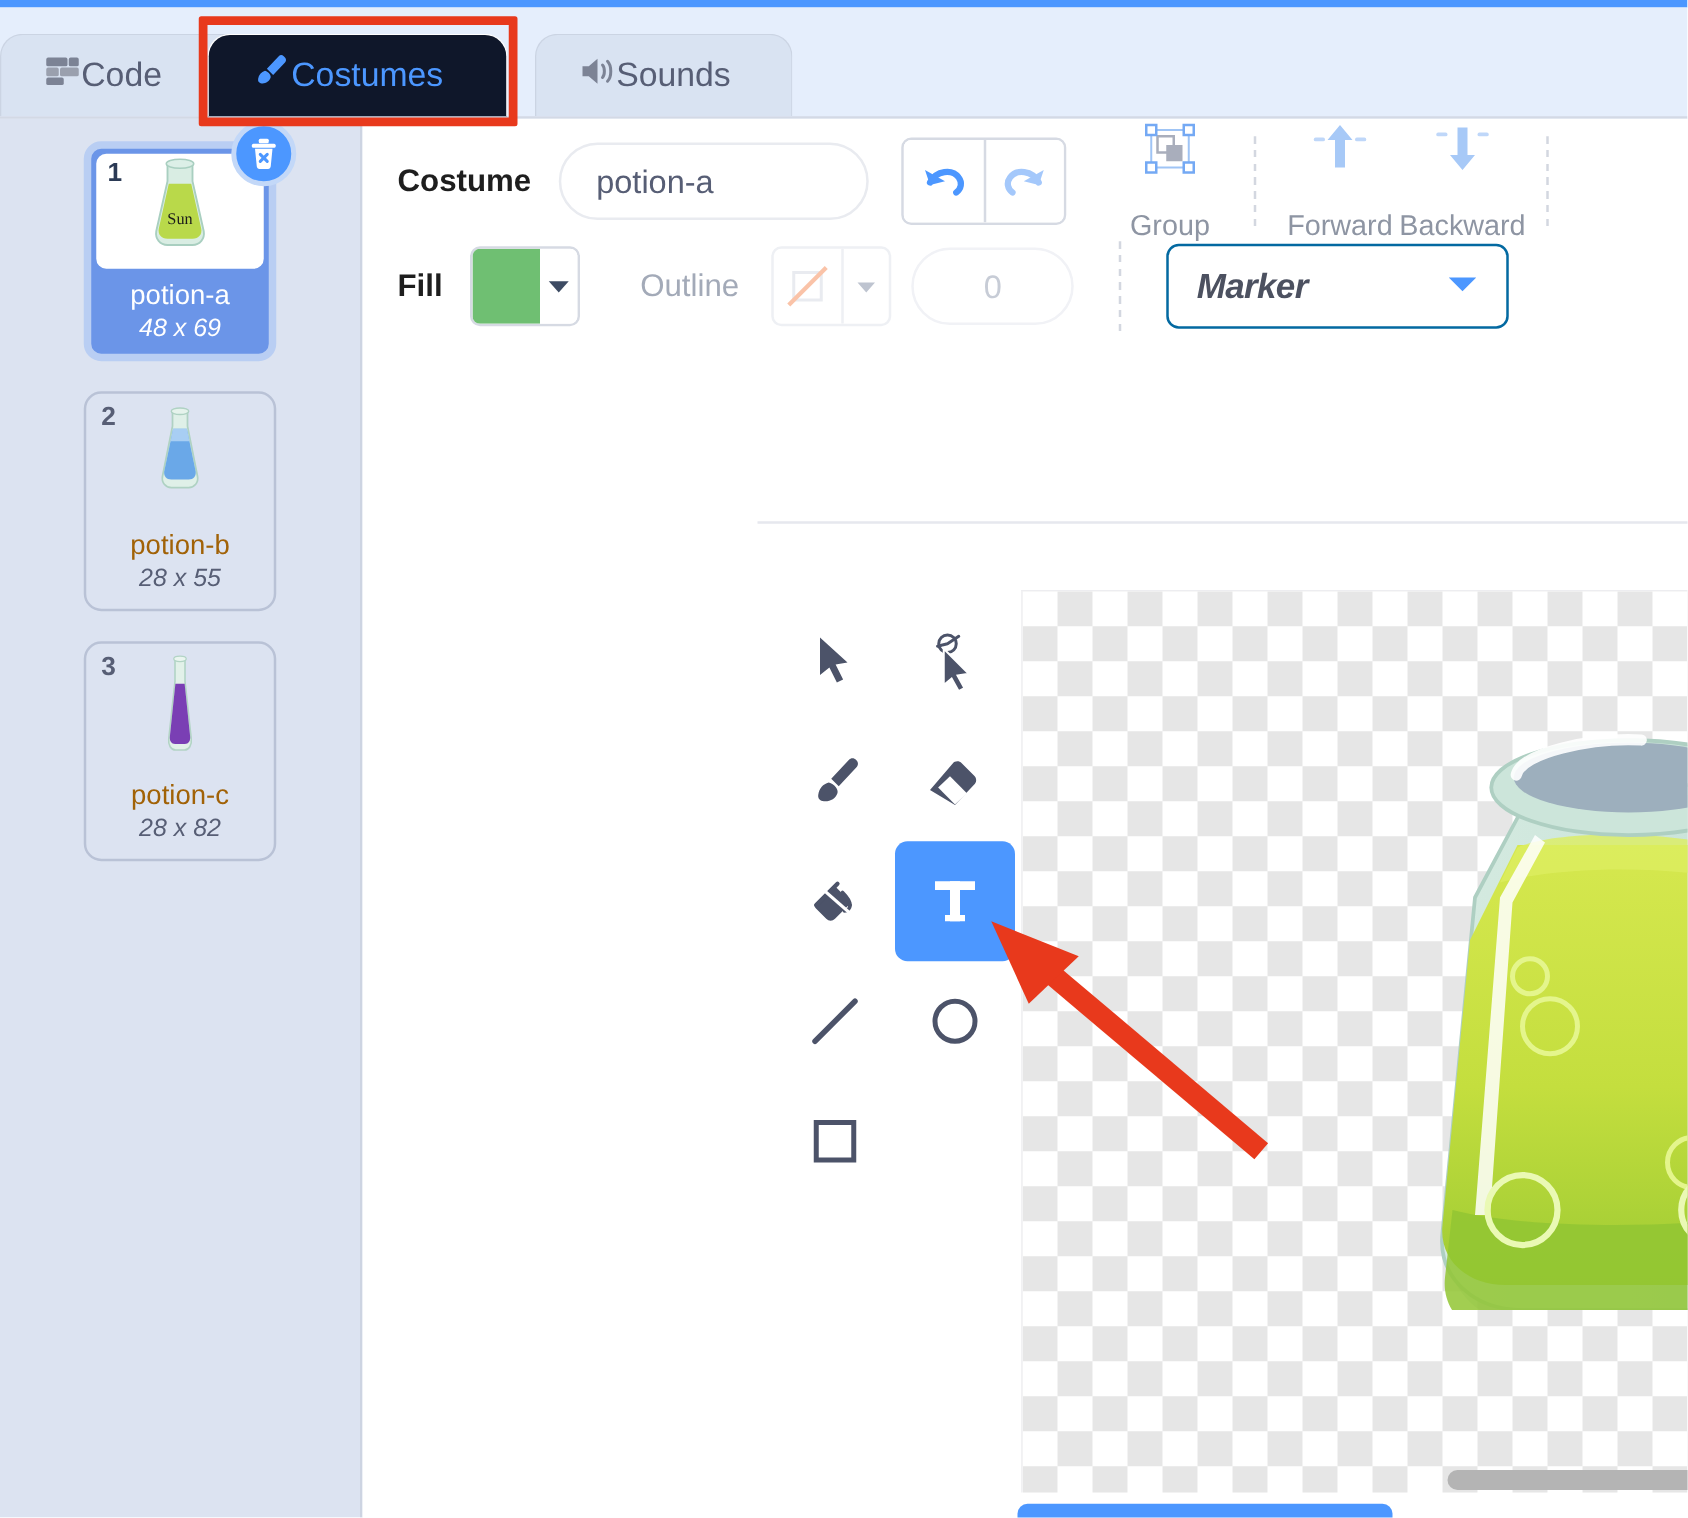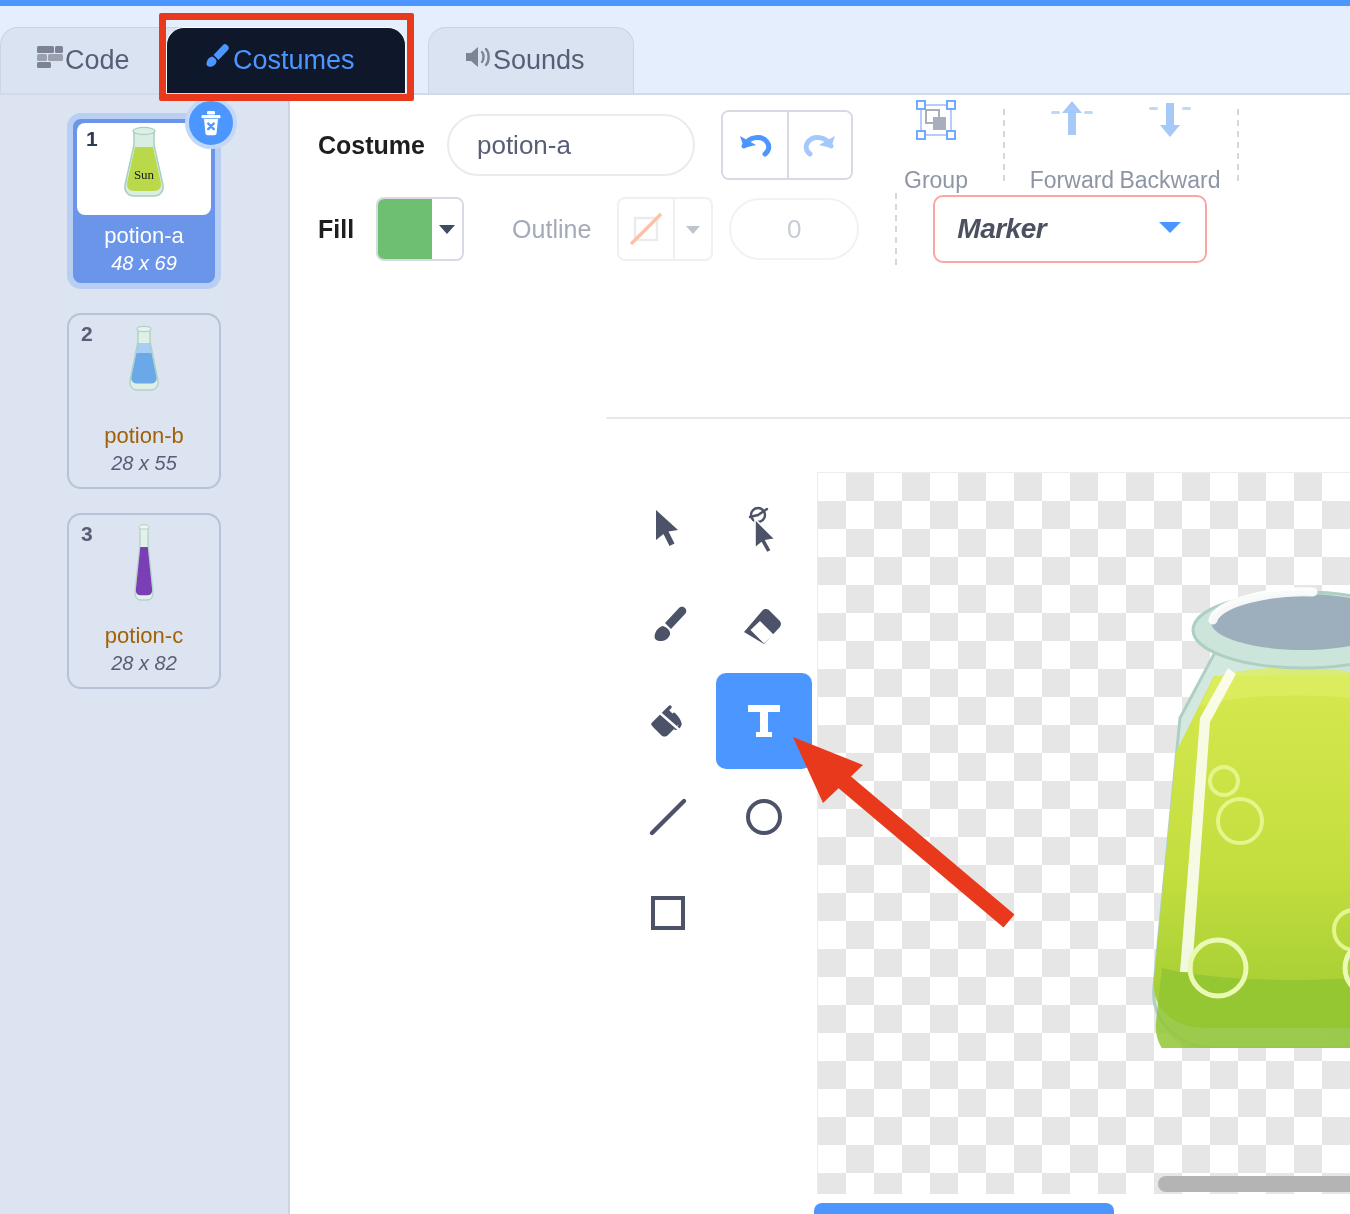--- a/index.html
+++ b/index.html
@@ -201,21 +201,21 @@
   #outline-width {
     margin-left: 16px;
     width: 130px; height: 62px;
     border: 2px solid #F1F2F6; border-radius: 31px;
     display: flex; align-items: center; justify-content: center;
     font-size: 26px; color: #C7CCD6;
   }
   #font-select {
     margin-left: 18px;
     width: 274px; height: 68px;
-    border: 2px solid #fca5a5; border-radius: 10px;
+    border: 2px solid #0369a1; border-radius: 10px;
     display: flex; align-items: center; justify-content: space-between;
     padding: 0 22px;
     cursor: pointer; background: #fff;
   }
   #font-name {
     font-family: "Liberation Sans", sans-serif;
     font-size: 28px; font-weight: bold; font-style: italic;
     color: #4C5160;
     letter-spacing: -0.5px;
   }

